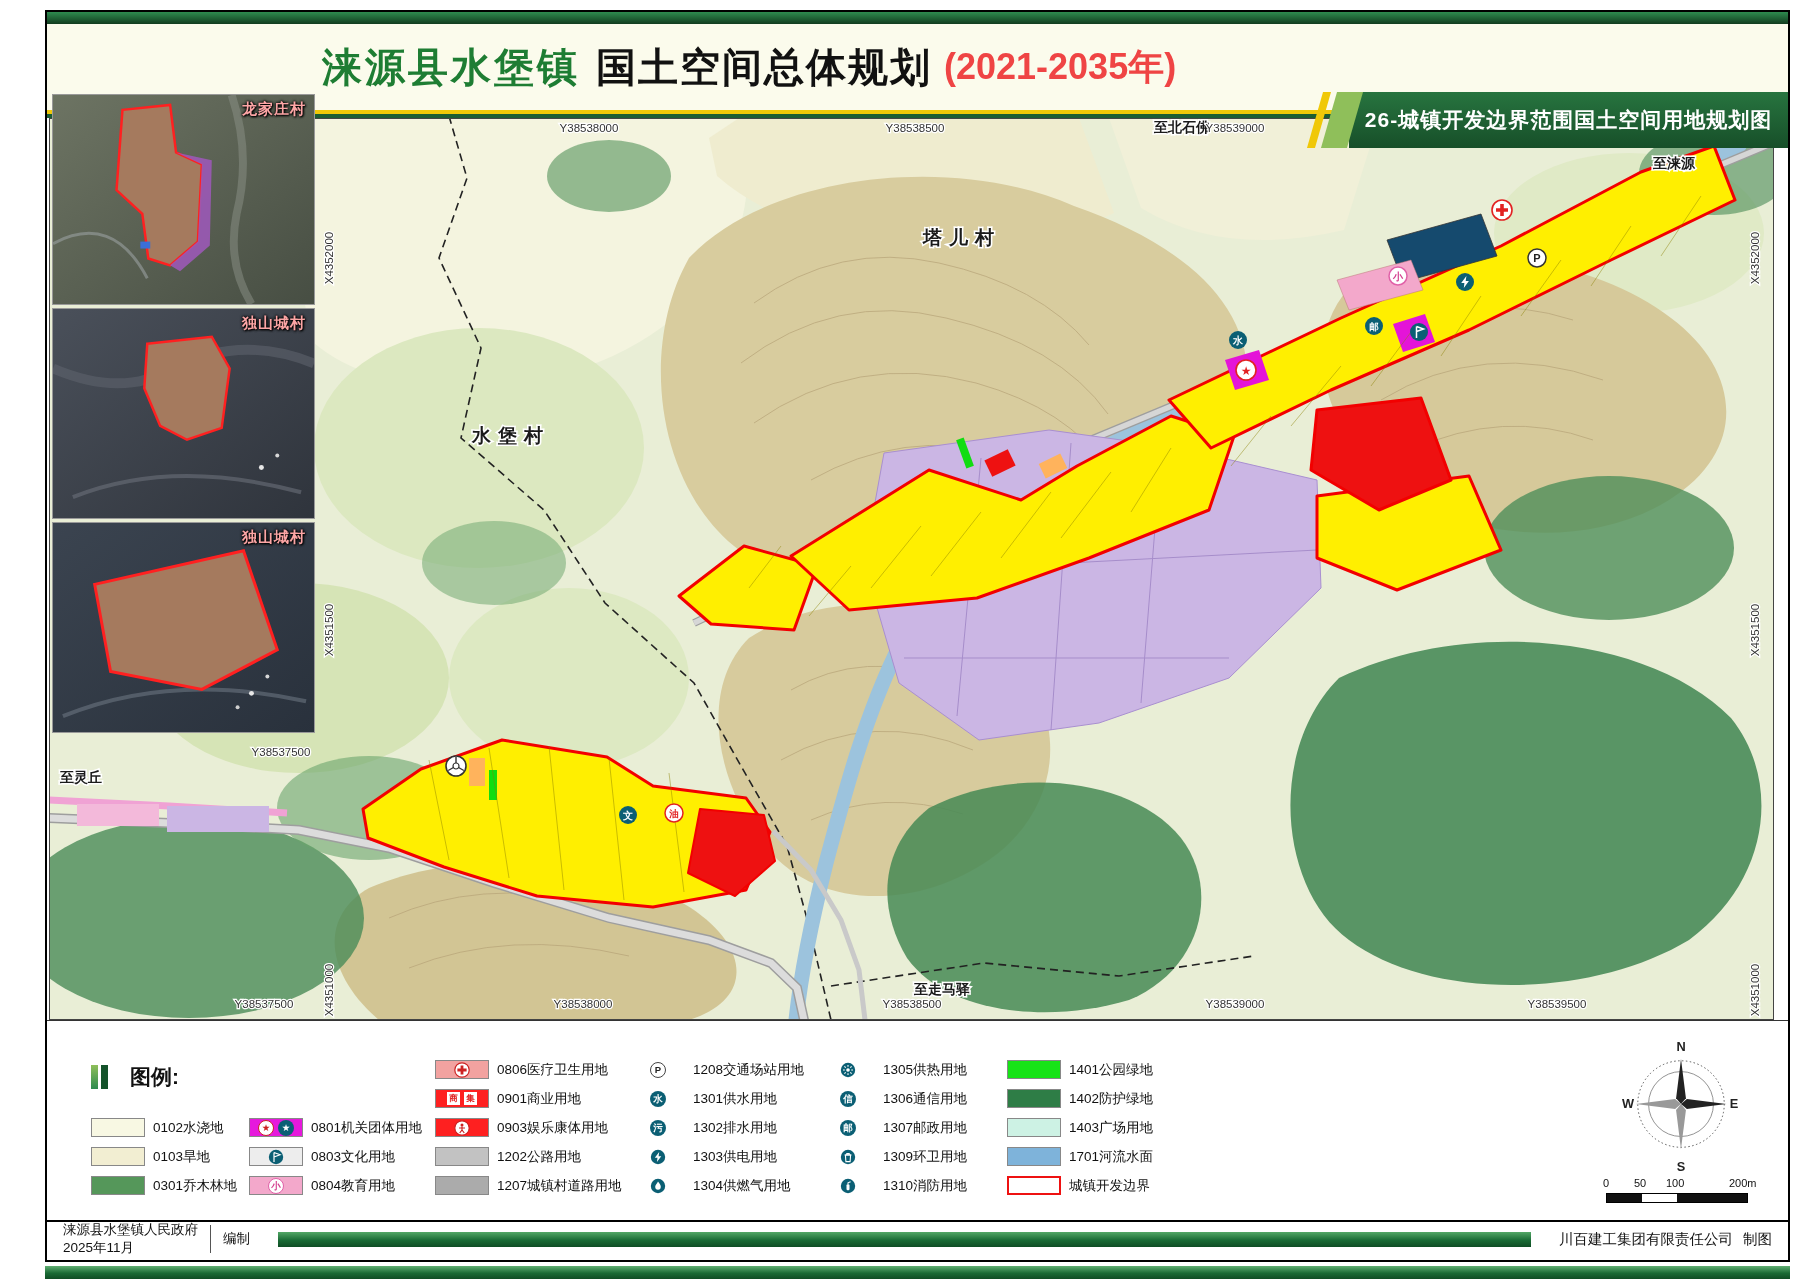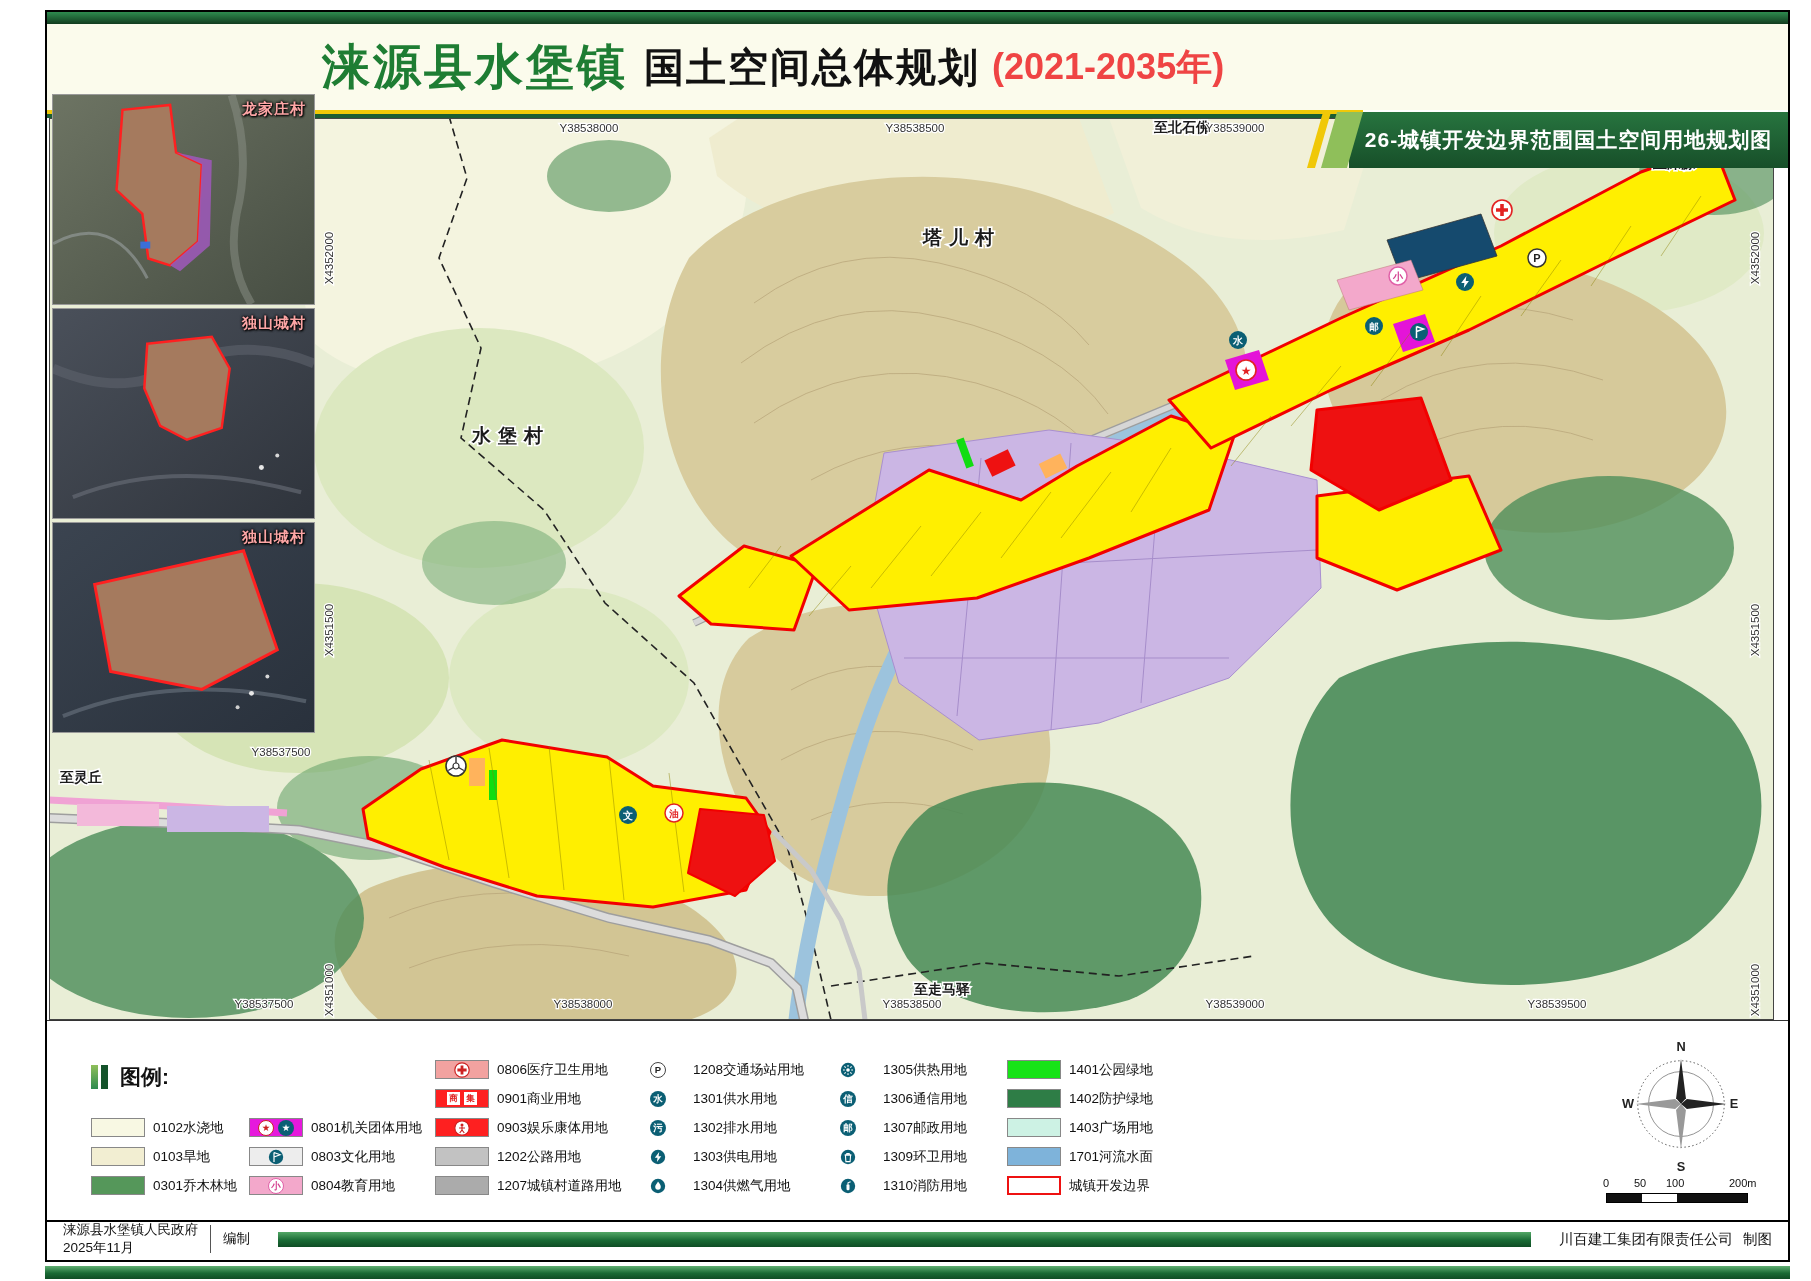--- a/index.html
+++ b/index.html
@@ -6,44 +6,44 @@
   body{width:1811px;height:1281px;position:relative;background:#ffffff;
        font-family:"Liberation Sans","DejaVu Sans",sans-serif;color:#111;}
   .page{position:absolute;inset:0;background:#fff;}
   .frame{position:absolute;left:45px;top:10px;width:1741px;height:1248px;border:2px solid #000;background:#fff;overflow:hidden;}
   .bottom-strip{position:absolute;left:45px;top:1266px;width:1745px;height:13px;
        background:linear-gradient(180deg,#5fae71,#1a6b35 55%,#0f4d24);}
   
   .topbar{position:absolute;left:0;top:0;width:100%;height:12px;background:linear-gradient(180deg,#2e8b4f,#123c1f);}
   .header{position:absolute;left:0;top:12px;width:100%;height:86px;background:#fbfbec;
        display:flex;align-items:center;padding-left:275px;box-sizing:border-box;}
-  .t-town{font-size:48px;font-weight:800;color:#1e7d33;letter-spacing:3px;text-align:center;}
+  .t-town{font-size:40px;font-weight:800;color:#1e7d33;letter-spacing:3px;text-align:center;}
   .t-plan{font-size:40px;font-weight:800;color:#111;margin-left:16px;letter-spacing:2px;}
   .t-years{font-size:36px;font-weight:800;color:#ef4444;margin-left:12px;}
   .rule-y{position:absolute;left:0;top:98px;width:1316px;height:4px;background:#f0c808;}
   .rule-g{position:absolute;left:0;top:102px;width:1316px;height:4px;background:#1c5e33;}
   .banner{position:absolute;left:1302px;top:80px;width:439px;height:56px;background:linear-gradient(180deg,#27743f,#174f29);
-       display:flex;align-items:center;justify-content:center;z-index:8;margin-top:20px;}
+       display:flex;align-items:center;justify-content:center;z-index:8;}
   .banner span.txt{color:#fff;font-size:21px;font-weight:700;letter-spacing:1px;}
   .banner-wedge{position:absolute;left:-20px;top:0;bottom:0;width:26px;background:#8fbf5a;transform:skewX(-16deg);}
   .banner-wedge2{position:absolute;left:-34px;top:0;bottom:0;width:8px;background:#f0c808;transform:skewX(-16deg);}
   
   .terrain{position:absolute;left:2px;top:106px;width:1725px;height:902px;z-index:1;}
   .plc{font-size:14px;fill:#1a1a1a;text-anchor:middle;stroke:#ffffff;stroke-width:3px;paint-order:stroke fill;font-weight:600;}
   .plc-big{font-size:19px;letter-spacing:7px;font-weight:700;}
   .coord text{font-size:11.5px;fill:#333;text-anchor:middle;stroke:#fff;stroke-width:2.5px;paint-order:stroke fill;}
   .badge-t{text-anchor:middle;font-weight:700;}
   
   .inset{position:absolute;left:5px;width:263px;height:211px;border:1px solid #999;box-sizing:border-box;z-index:6;background:#555;}
   .inset svg{display:block;width:100%;height:100%;}
   .inset-label{position:absolute;top:5px;right:8px;color:#fca5a5;font-size:15px;font-weight:700;
        text-shadow:0 0 3px #000,0 0 3px #000,1px 1px 2px #000;letter-spacing:1px;}
   
   .legend{position:absolute;left:0;top:1008px;width:100%;height:200px;background:#fff;border-top:1px solid #333;box-sizing:border-box;z-index:7;}
-  .lg-title{position:absolute;left:44px;top:42px;display:flex;align-items:center;gap:12px;font-size:21px;font-weight:800;}
+  .lg-title{position:absolute;left:44px;top:42px;display:flex;align-items:center;gap:22px;font-size:21px;font-weight:800;}
   .lg-title .bars{display:inline-flex;gap:3px;}
   .lg-title .bar1{width:7px;height:24px;background:linear-gradient(180deg,#8fbf5a,#2e8b4f);}
   .lg-title .bar2{width:7px;height:24px;background:#14532a;}
   .legend-cols{position:absolute;left:44px;top:36px;display:flex;gap:8px;}
   .lcol{display:flex;flex-direction:column;gap:4px;}
   .lcol.p3{padding-top:58px;}
   .w150{width:150px}.w158{width:158px}.w172{width:172px}.w178{width:178px}
   .w188{width:188px}.w182{width:182px}.w146{width:146px}
   .lg-item{display:flex;align-items:center;gap:8px;height:25px;}
   .sw{width:54px;height:19px;border:1px solid #888;box-sizing:border-box;flex:none;display:flex;align-items:center;justify-content:center;gap:4px;background:#fff;}

